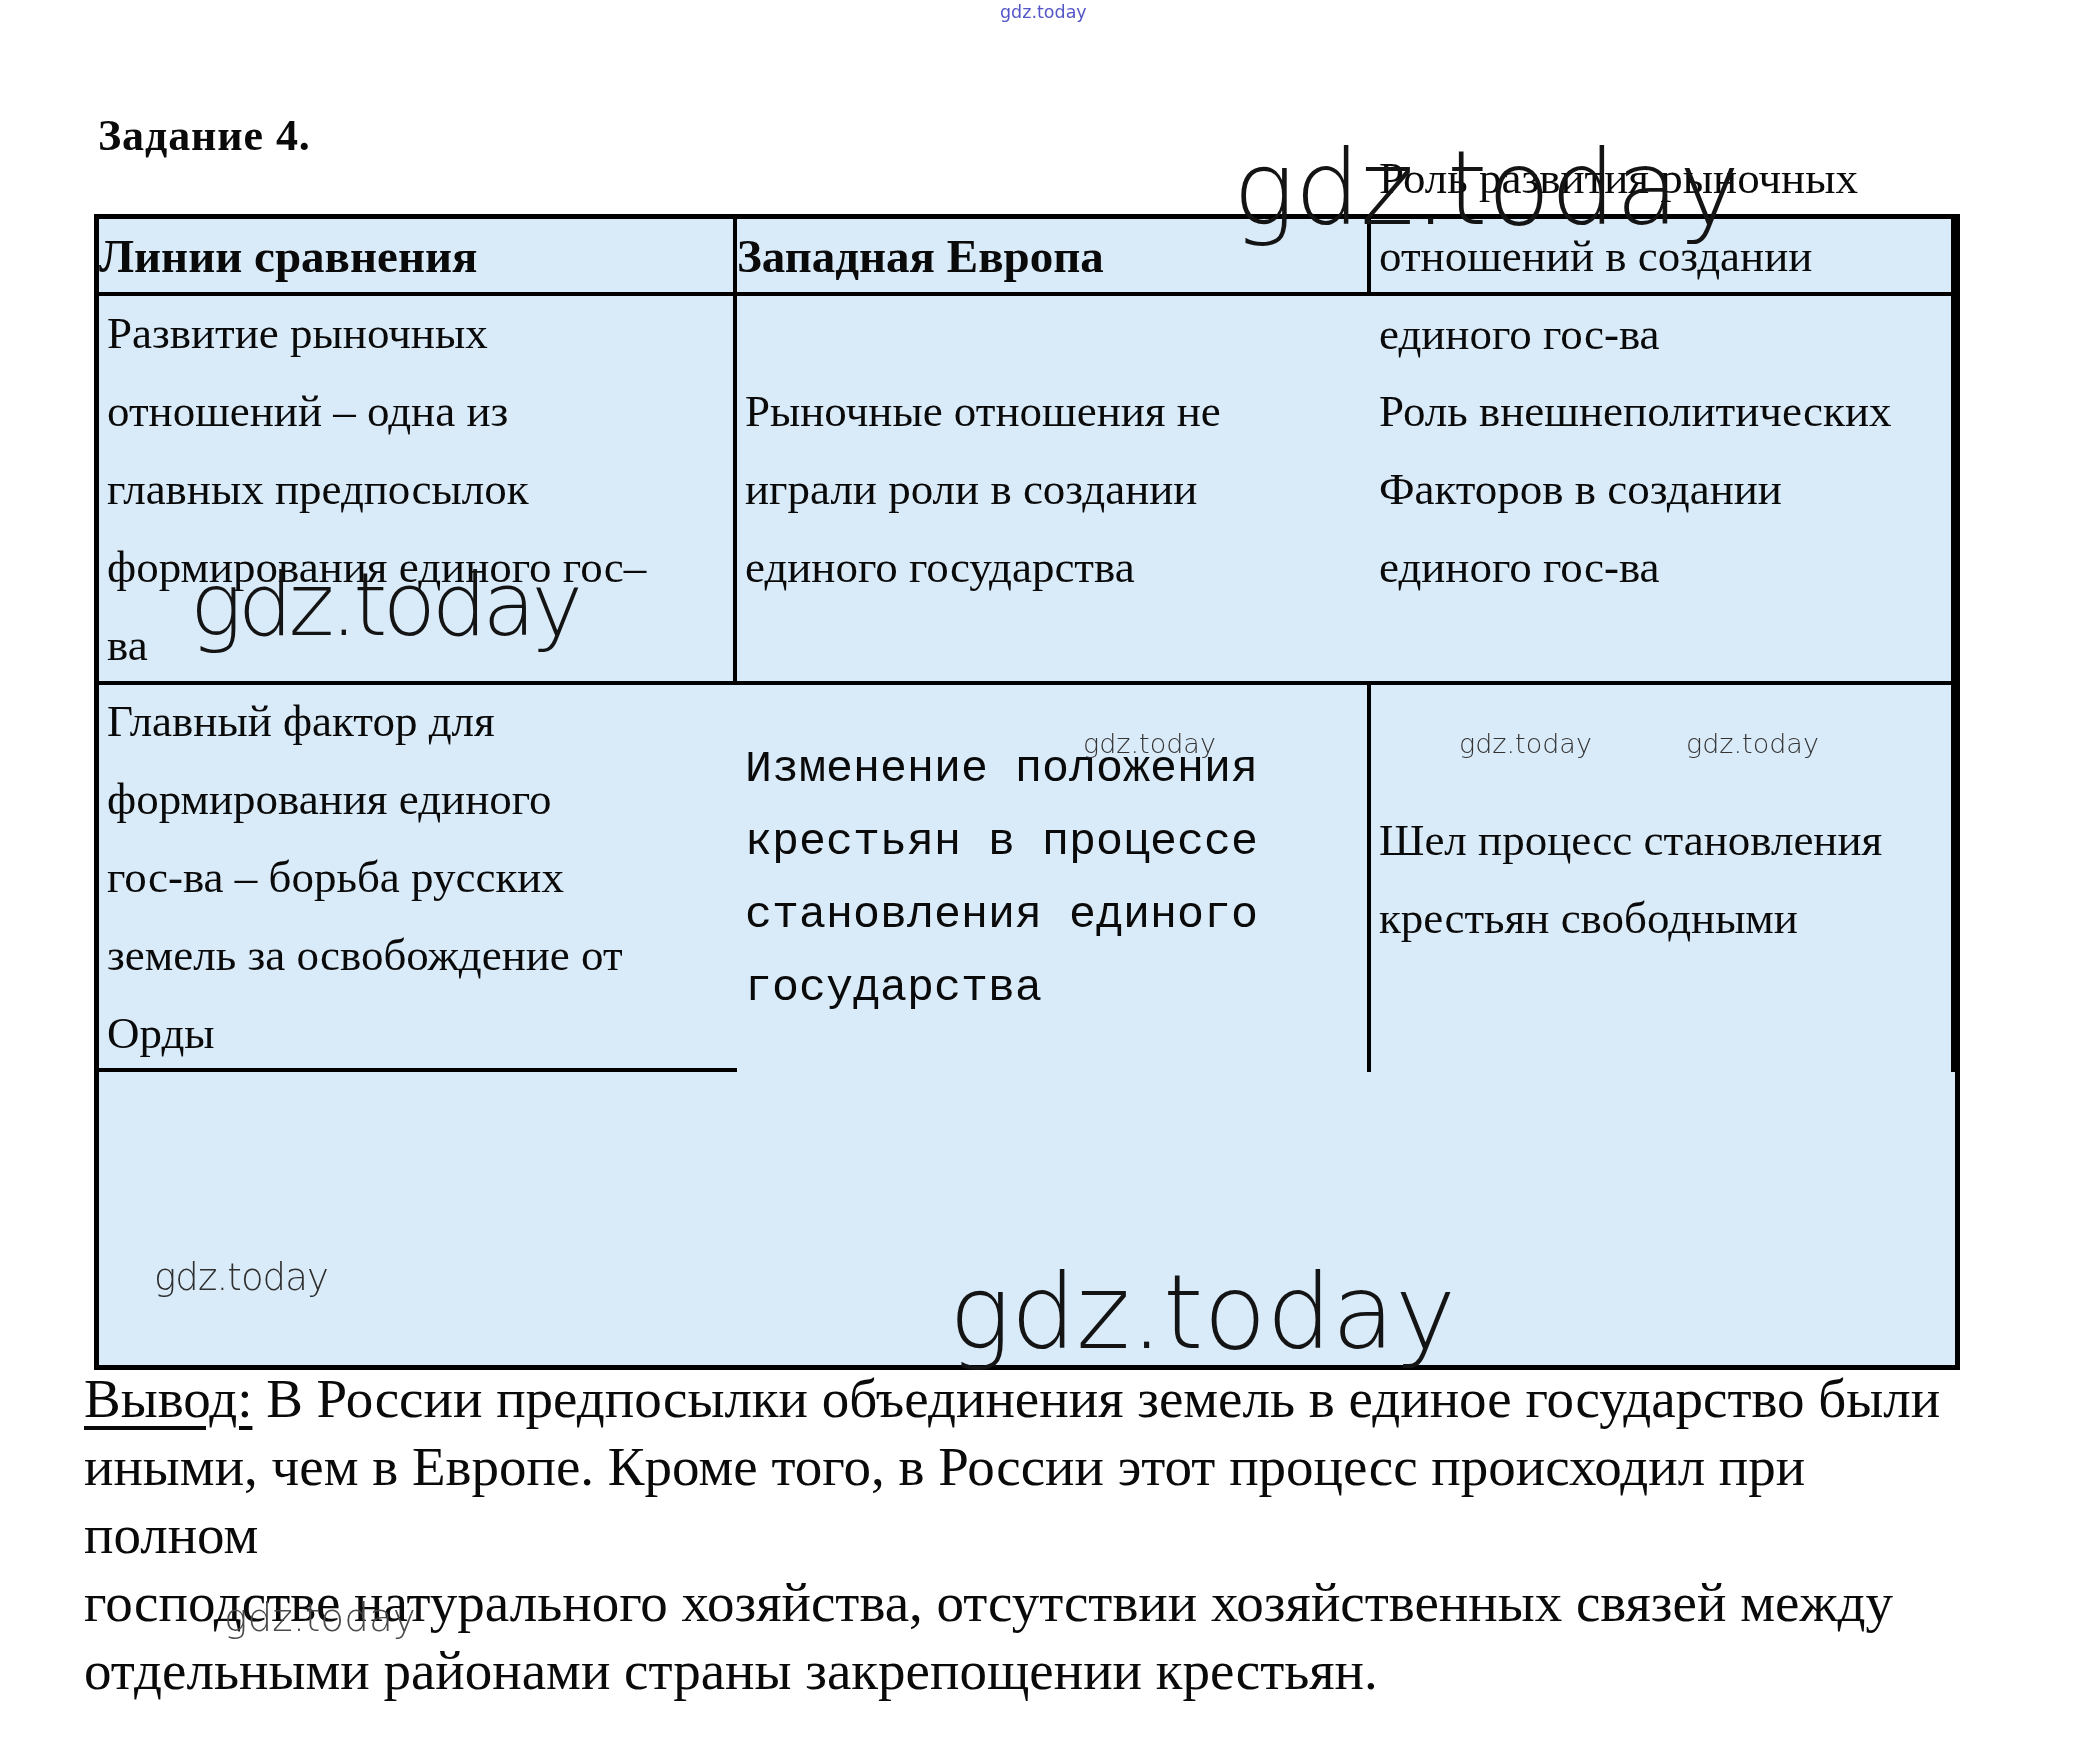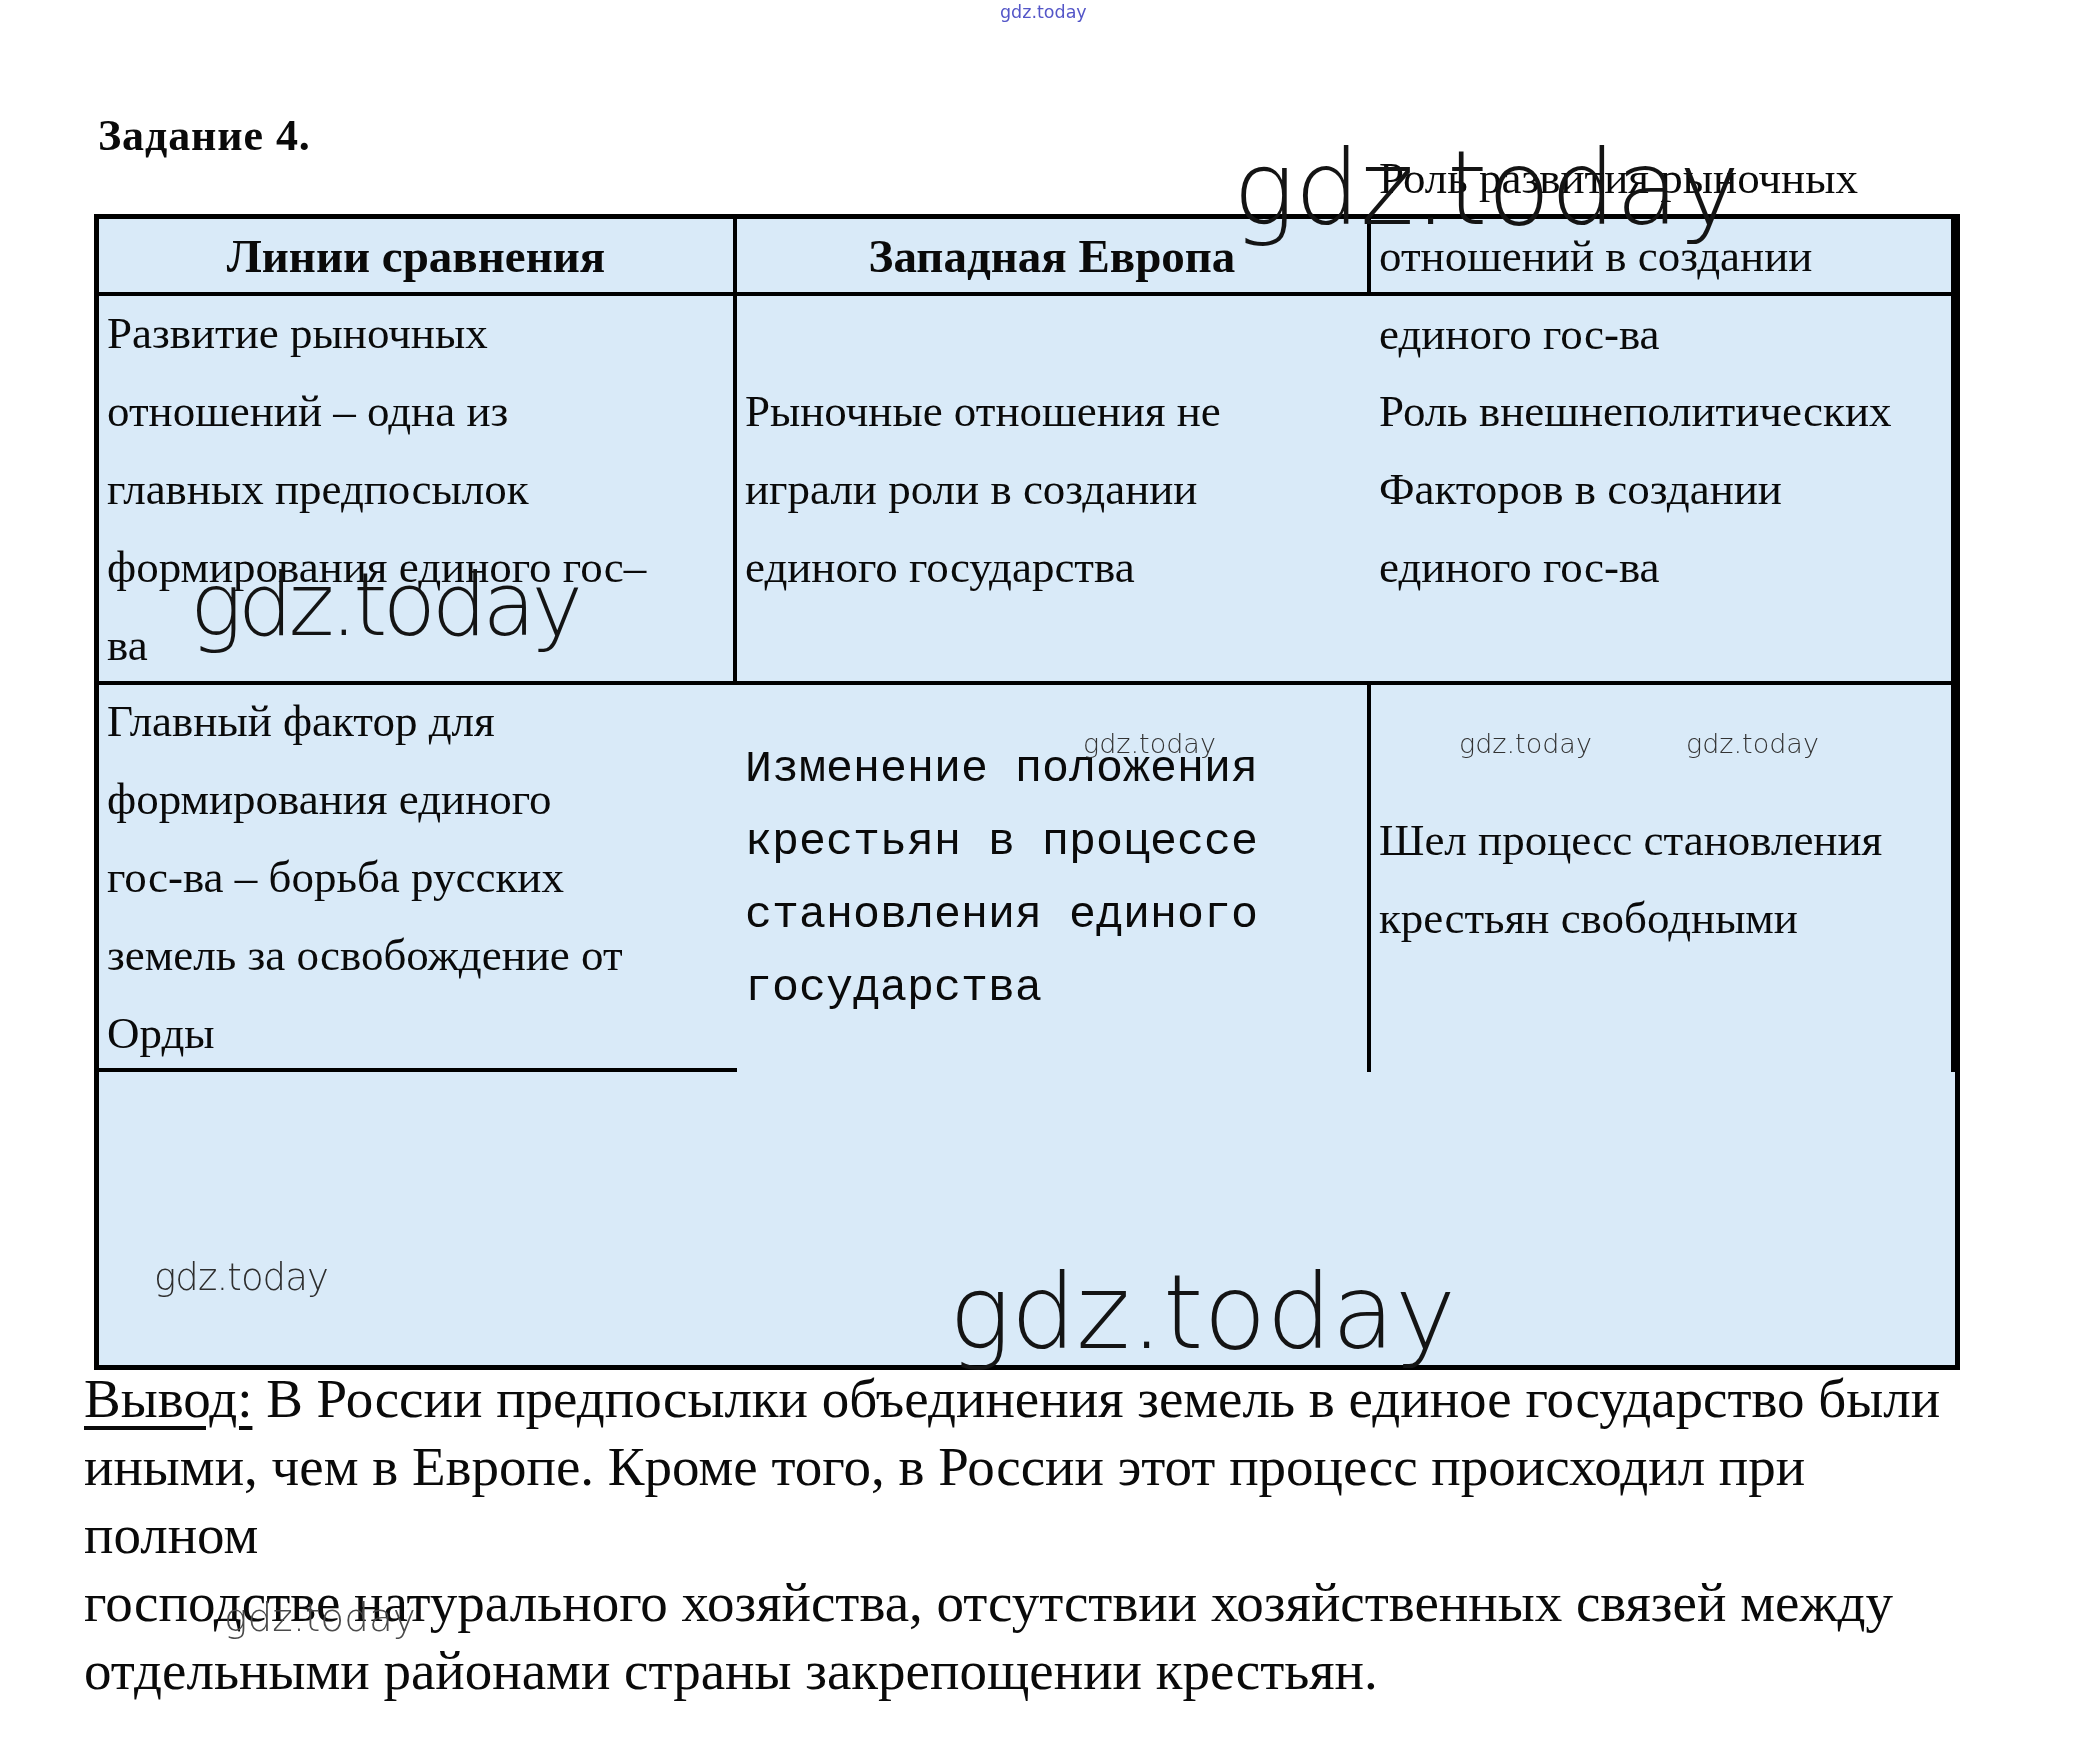--- a/index.html
+++ b/index.html
@@ -14,21 +14,21 @@
   
   .cmp-table{
     position:absolute;left:94px;top:214px;width:1866px;height:1156px;
     box-sizing:border-box;border:5.2px solid #000;background:#d9eaf8;
     display:grid;grid-template-columns:638px 634px 1fr;grid-template-rows:77px 389px 387px 1fr;
   }
   .cmp-table>div{box-sizing:border-box;min-width:0;min-height:0;}
   .br{border-right:4.4px solid #000;}
   .bb{border-bottom:4.4px solid #000;}
   .hd{
-    display:flex;align-items:center;justify-content:center;
+    display:flex;align-items:center;
     font-weight:bold;font-size:47px;
   }
   .cell{
     display:flex;align-items:center;padding:0 8px;font-size:45px;line-height:78px;
   }
   .cell span{white-space:pre-line;}
   .cell.tight{line-height:73px;font-family:Liberation Mono, monospace;}
   
   .conclusion{
     position:absolute;left:84px;top:1365px;width:1895px;

